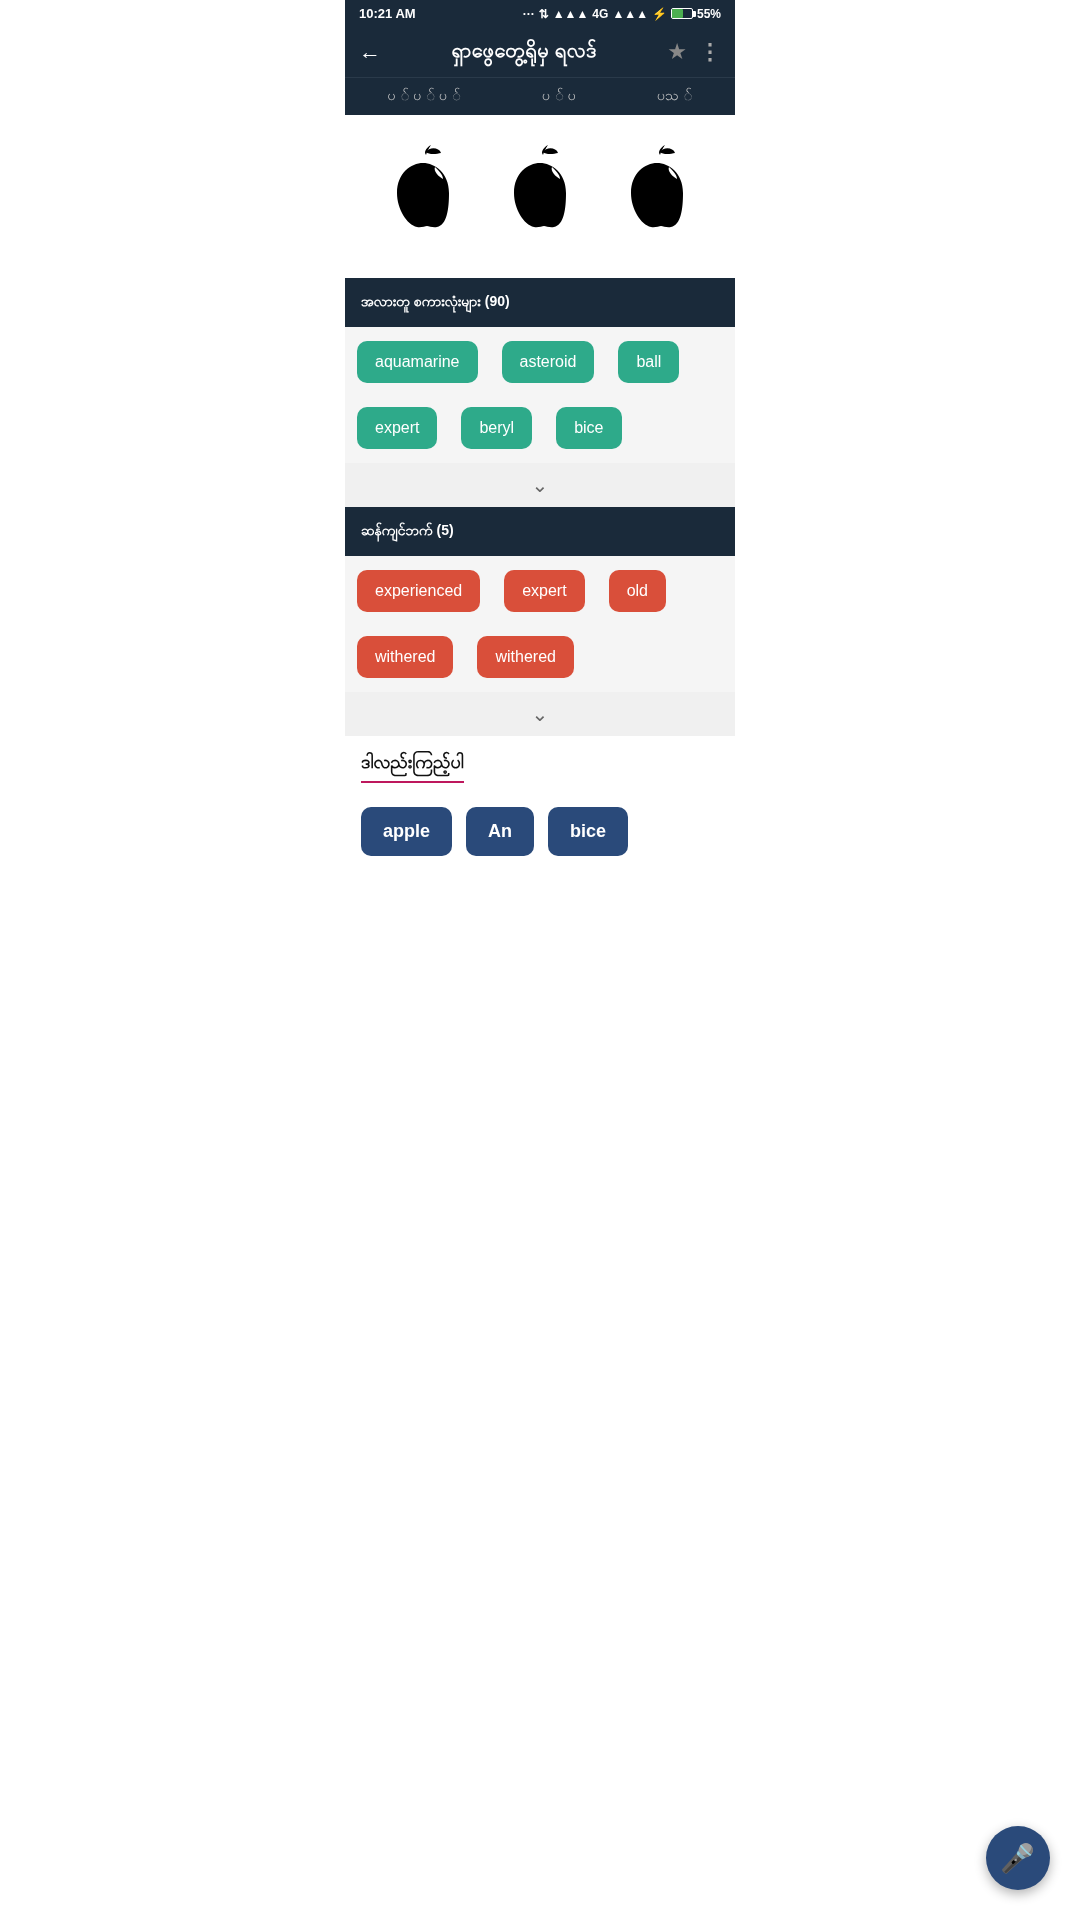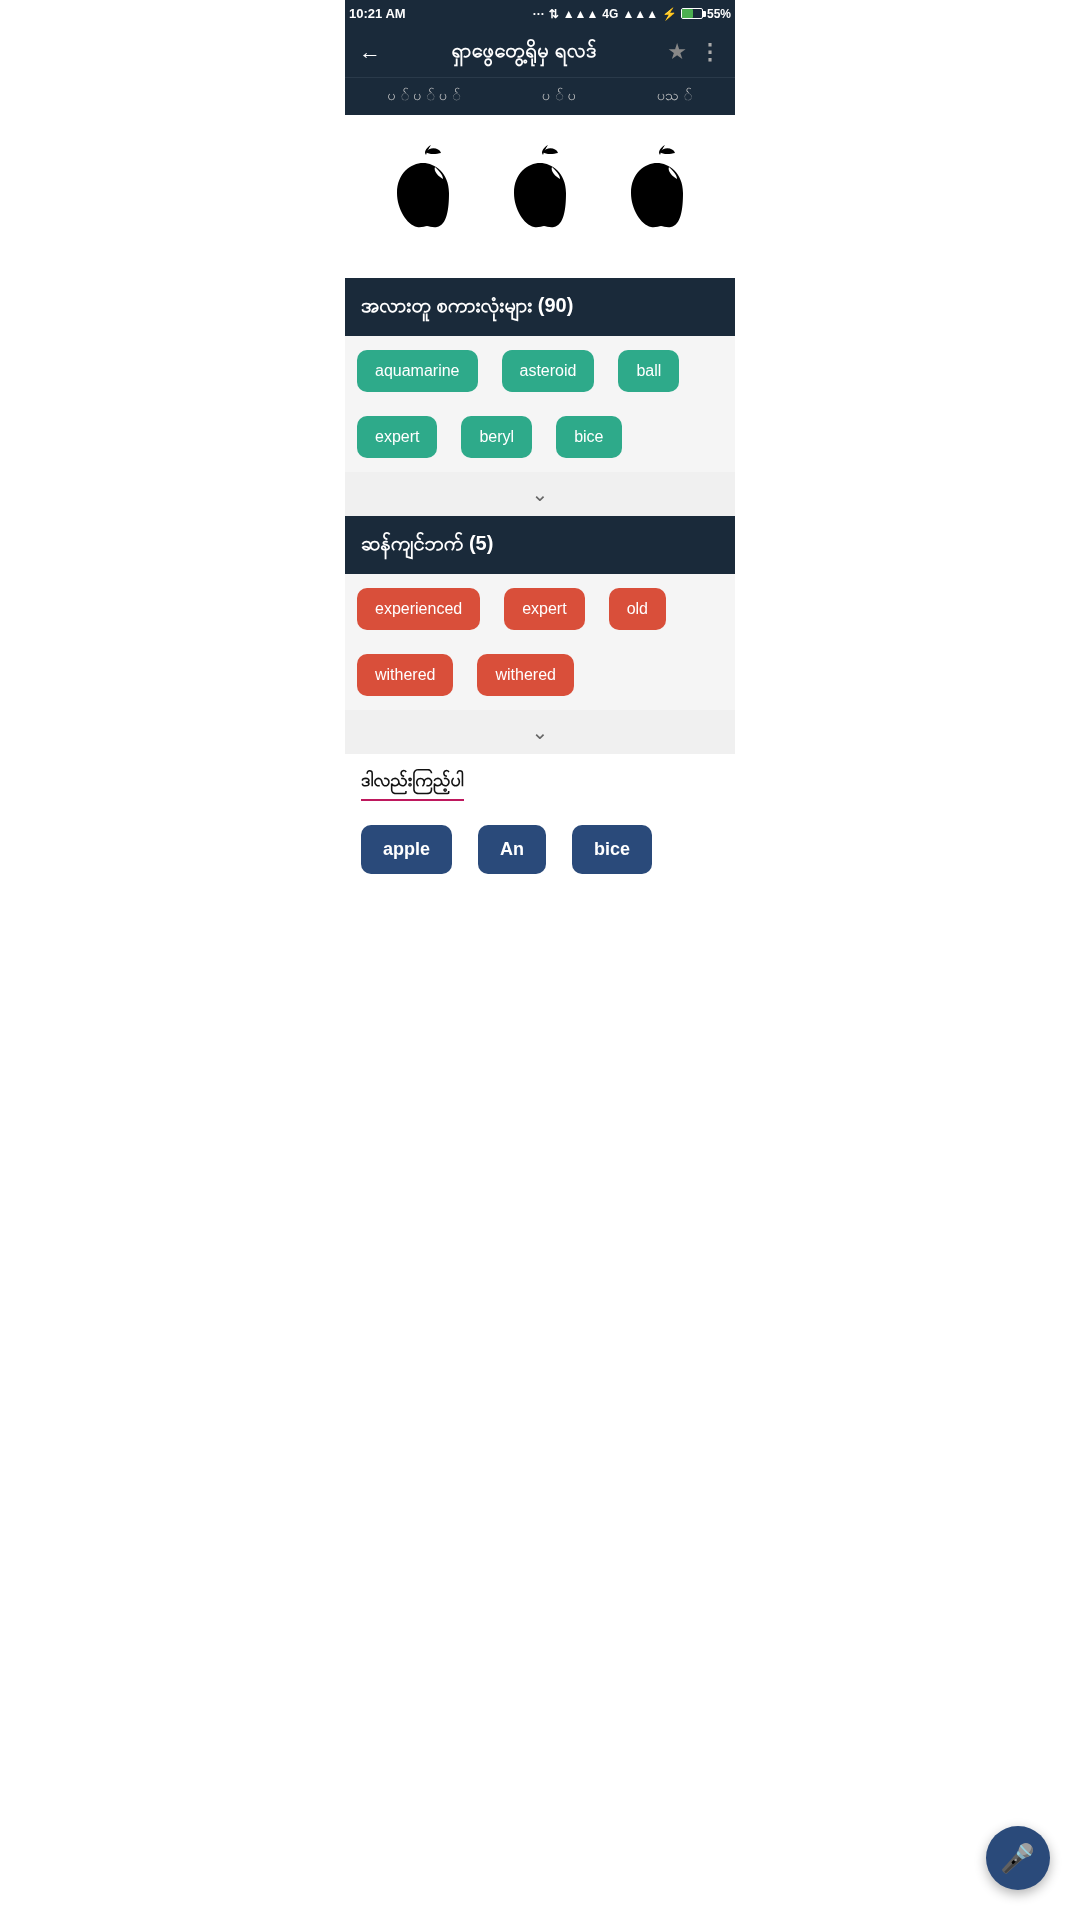--- a/index.html
+++ b/index.html
@@ -13,21 +13,21 @@
       overflow-x: hidden;
     }
 
     
     .status-bar {
       background: #1a2a3a;
       color: white;
       display: flex;
       justify-content: space-between;
       align-items: center;
-      padding: 6px 4px;
+      padding: 6px 14px;
       font-size: 13px;
       font-weight: 600;
     }
     .status-right {
       display: flex;
       align-items: center;
       gap: 4px;
       font-size: 12px;
     }
     .battery {
@@ -120,21 +120,21 @@
       font-size: 80px;
       color: #111111;
       line-height: 1;
     }
 
     
     .section-header {
       background: #1a2a3a;
       color: white;
       padding: 14px 16px;
-      font-size: 20px;
+      font-size: 14px;
       font-weight: 600;
     }
 
     
     .tags-container {
       background: #f5f5f5;
       padding: 14px 12px;
     }
     .tags-row {
       display: flex;
@@ -183,21 +183,21 @@
       color: #111;
       margin-bottom: 14px;
       border-bottom: 2px solid #be185d;
       padding-bottom: 4px;
       display: inline-block;
     }
 
     
     .bottom-words {
       display: flex;
-      gap: 26px;
+      gap: 14px;
       flex-wrap: wrap;
       padding: 10px 0 80px 0;
     }
     .word-btn {
       background: #2a4a7a;
       color: white;
       border-radius: 10px;
       padding: 14px 22px;
       font-size: 18px;
       font-weight: 600;

